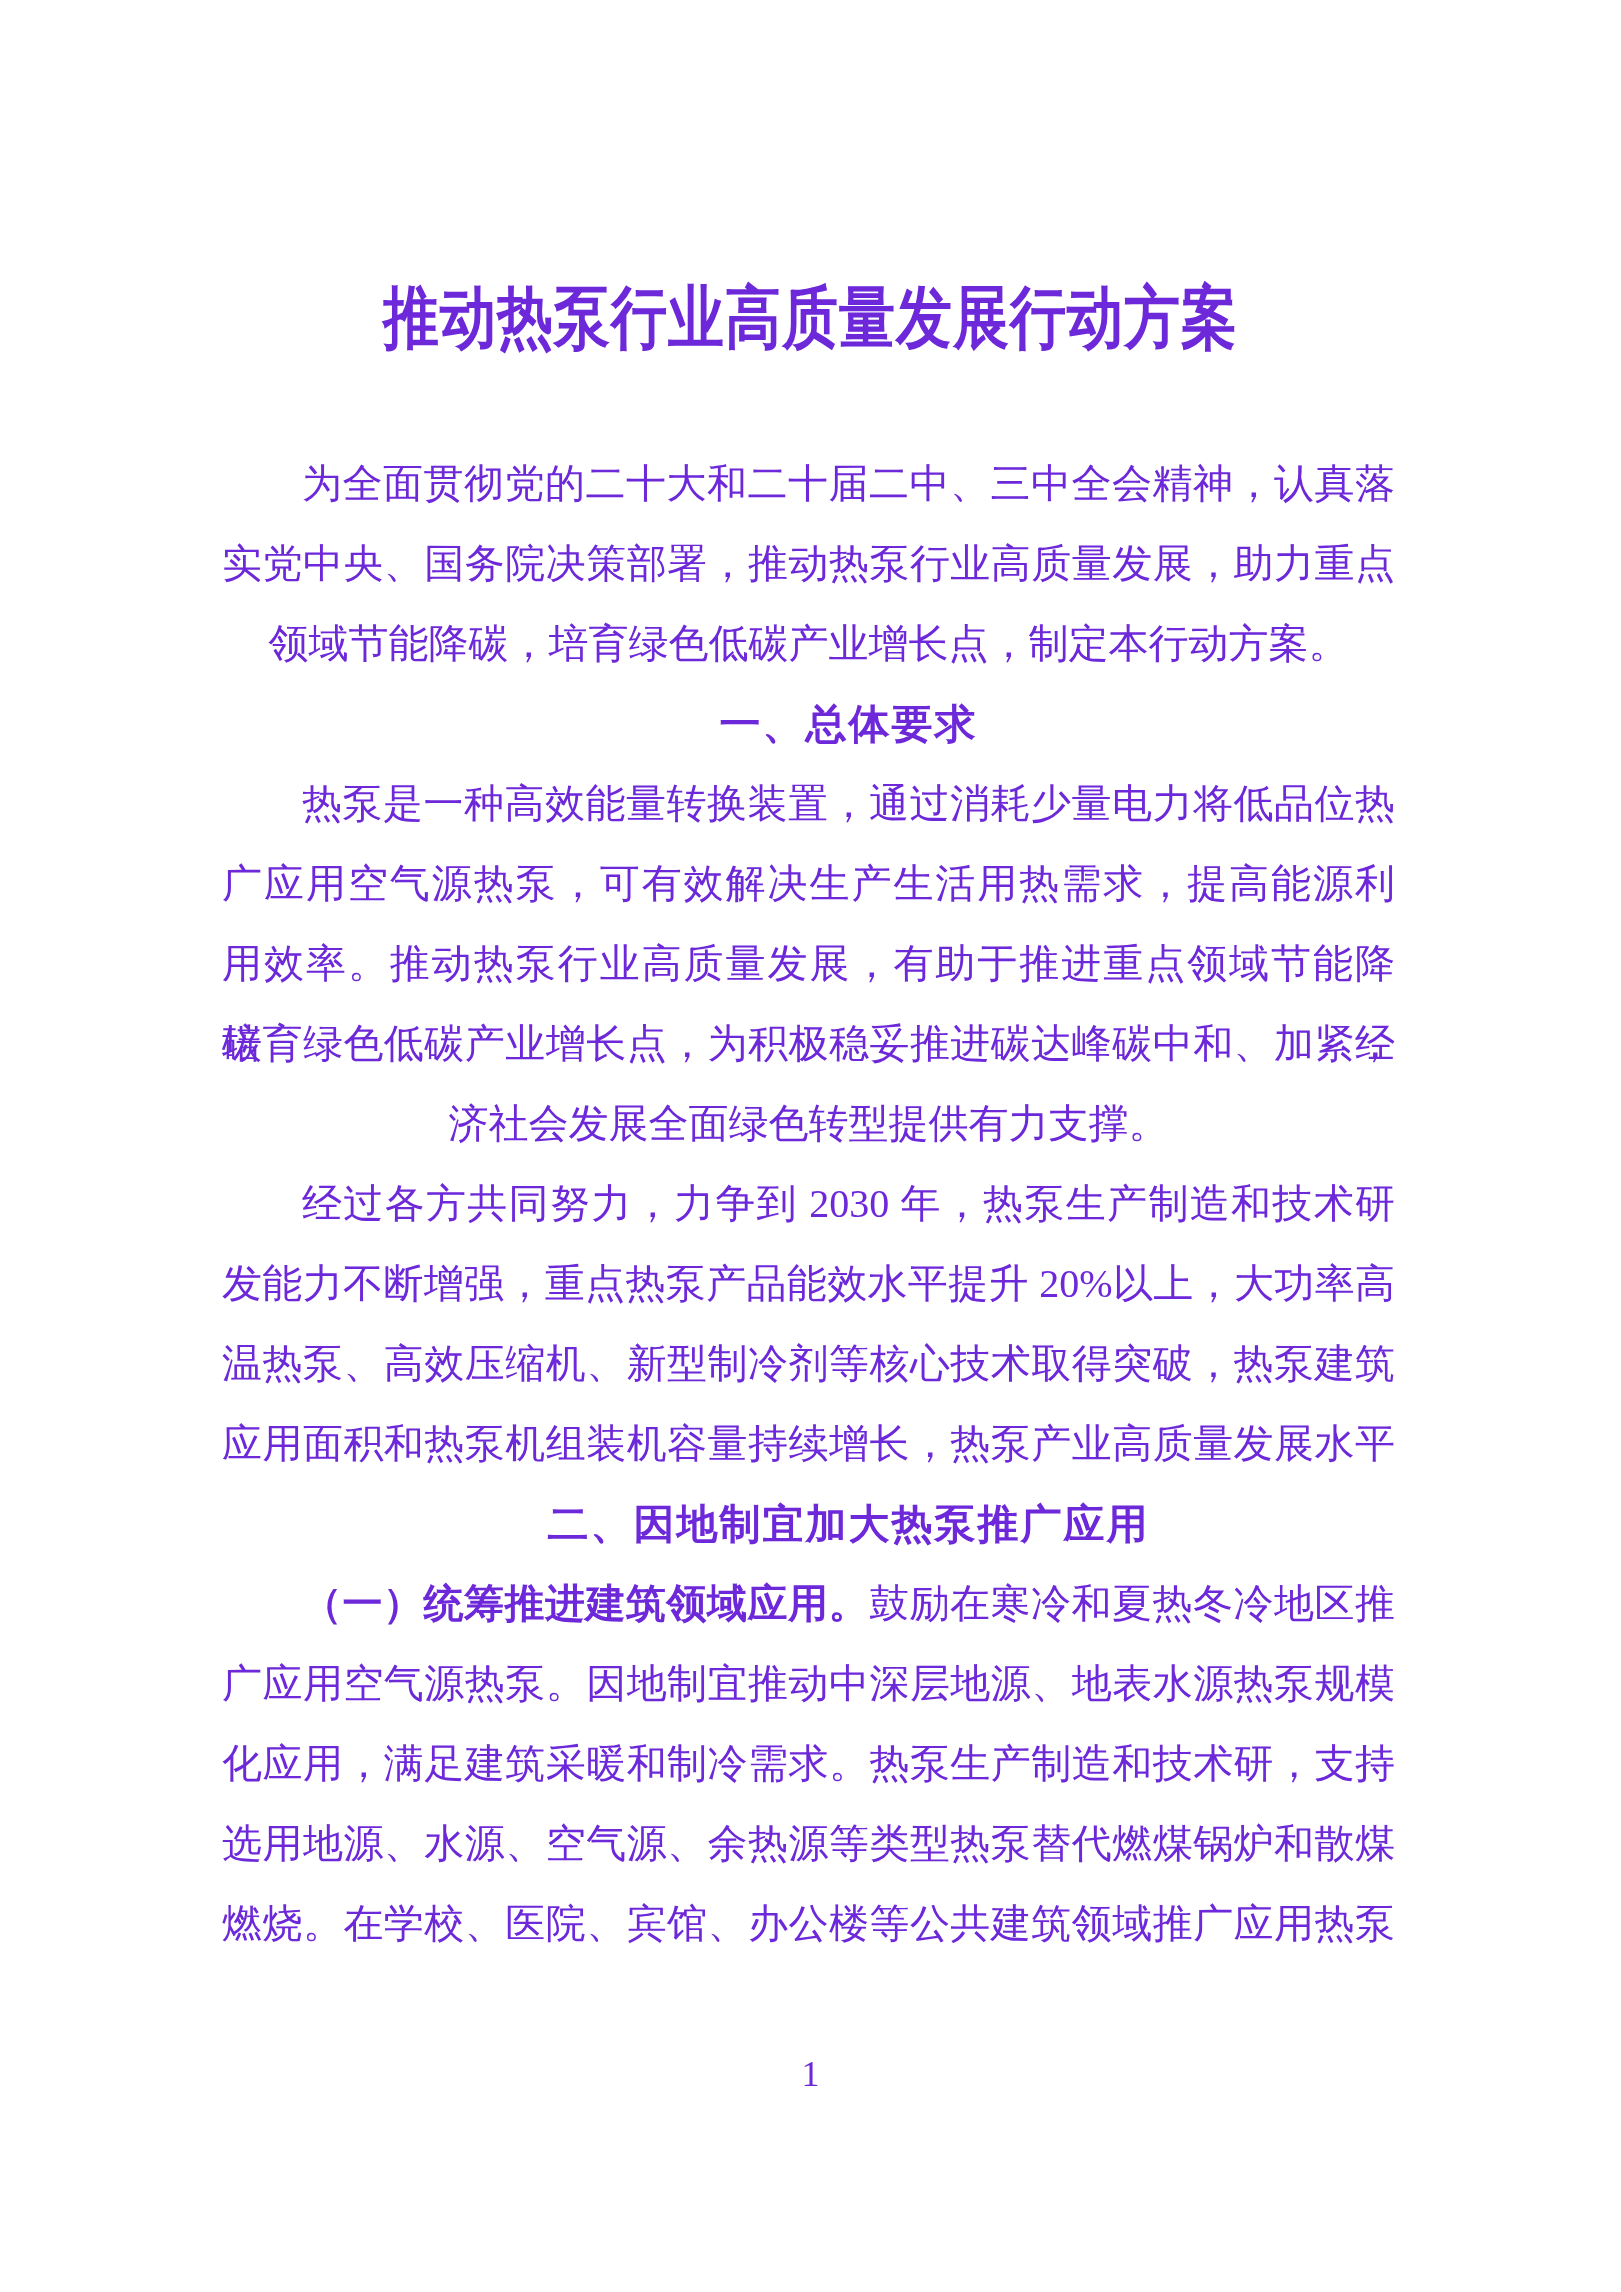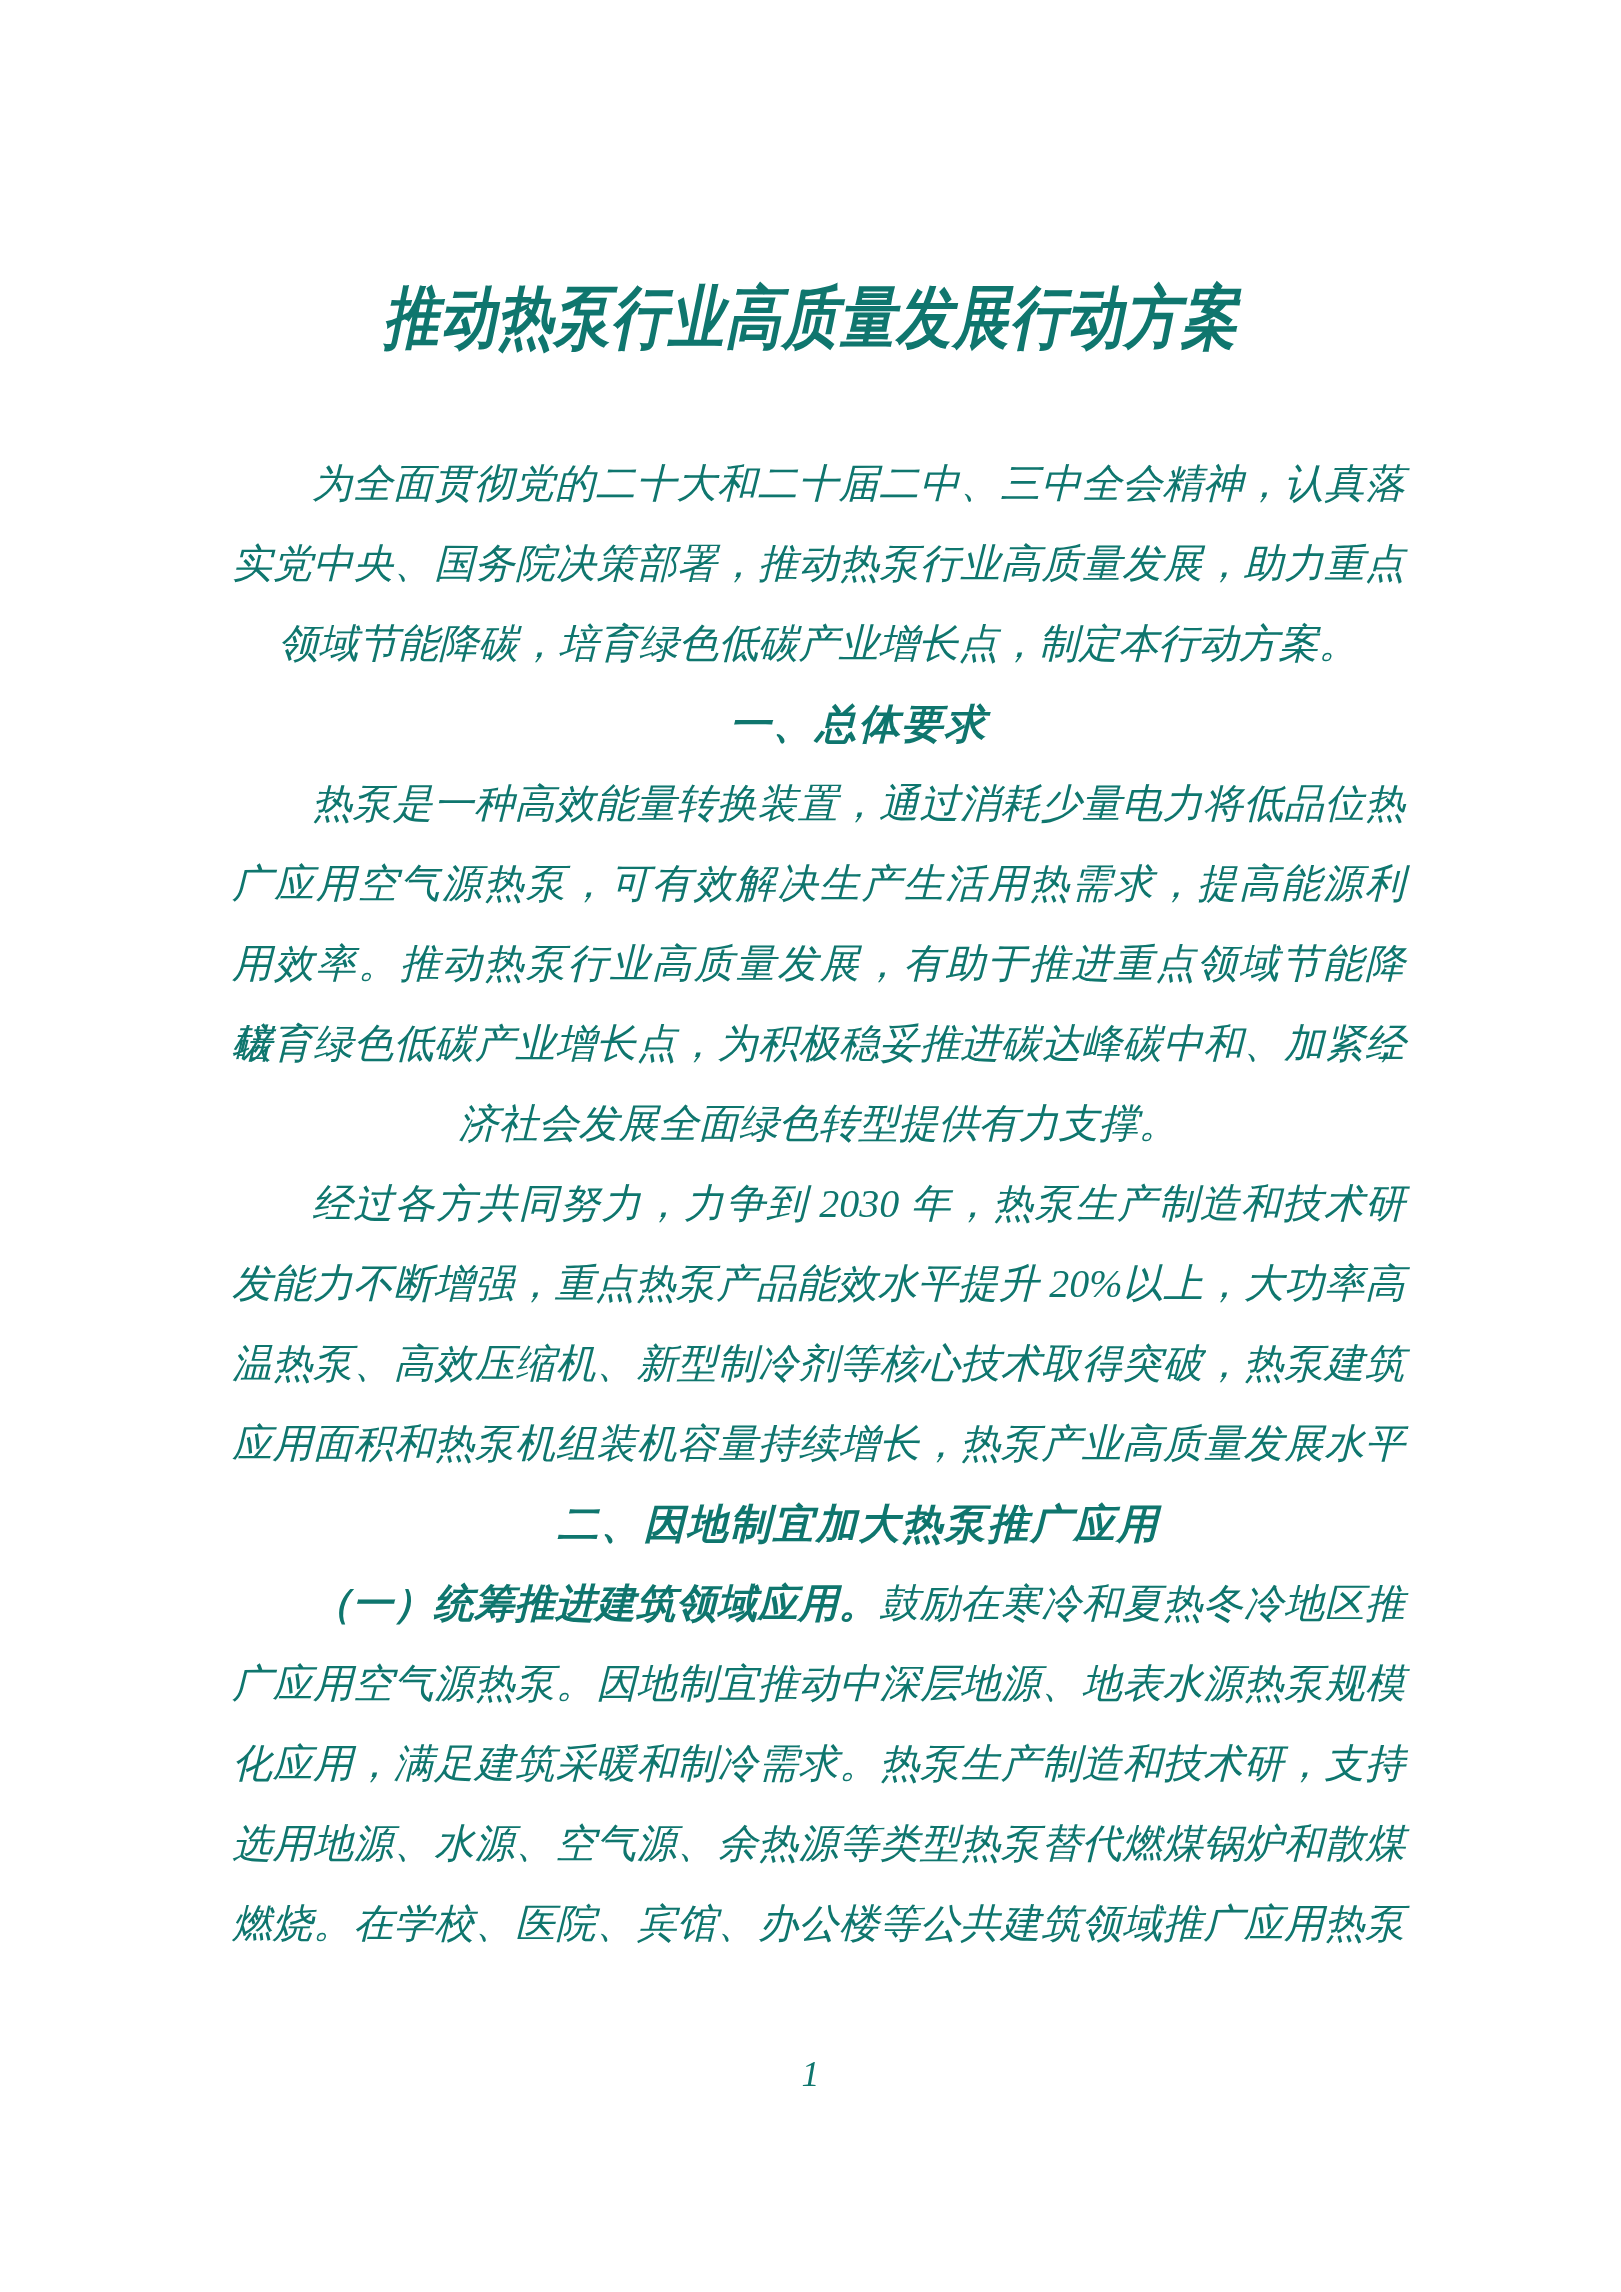--- a/index.html
+++ b/index.html
@@ -27,21 +27,21 @@
     font-size: 56px;
     font-weight: 700;
     letter-spacing: 1px;
     transform: scaleY(1.22);
     transform-origin: 50% 50%;
     font-family: "Liberation Serif", "DejaVu Serif", serif;
     white-space: nowrap;
   }
   .content {
     position: absolute;
-    left: 232px;
+    left: 222px;
     top: 444px;
     width: 1173px;
   }
   .line {
     height: 80px;
     line-height: 80px;
     font-size: 40px;
     white-space: nowrap;
     text-align: center;
   }
@@ -74,21 +74,21 @@
     height: 51px;
     line-height: 51px;
     text-align: center;
     font-size: 36px;
     font-family: "Liberation Serif", "DejaVu Serif", serif;
   }
 </style>
 </head>
 <body>
 
-<div class="page" style="background: rgb(255, 255, 255); color: #0f766e; font-style: italic;">
+<div class="page" style="background: rgb(255, 255, 255); color: #6d28d9;">
   <div class="doc-title">推动热泵行业高质量发展行动方案</div>
 
   <div class="content">
       <div class="line indent justify">为全面贯彻党的二十大和二十届二中、三中全会精神，认真落</div>
       <div class="line justify">实党中央、国务院决策部署，推动热泵行业高质量发展，助力重点</div>
       <div class="line">领域节能降碳，培育绿色低碳产业增长点，制定本行动方案。</div>
       <div class="line heading indent">一、总体要求</div>
       <div class="line indent justify">热泵是一种高效能量转换装置，通过消耗少量电力将低品位热</div>
       <div class="line justify">广应用空气源热泵，可有效解决生产生活用热需求，提高能源利</div>
       <div class="line justify">用效率。推动热泵行业高质量发展，有助于推进重点领域节能降碳，</div>

